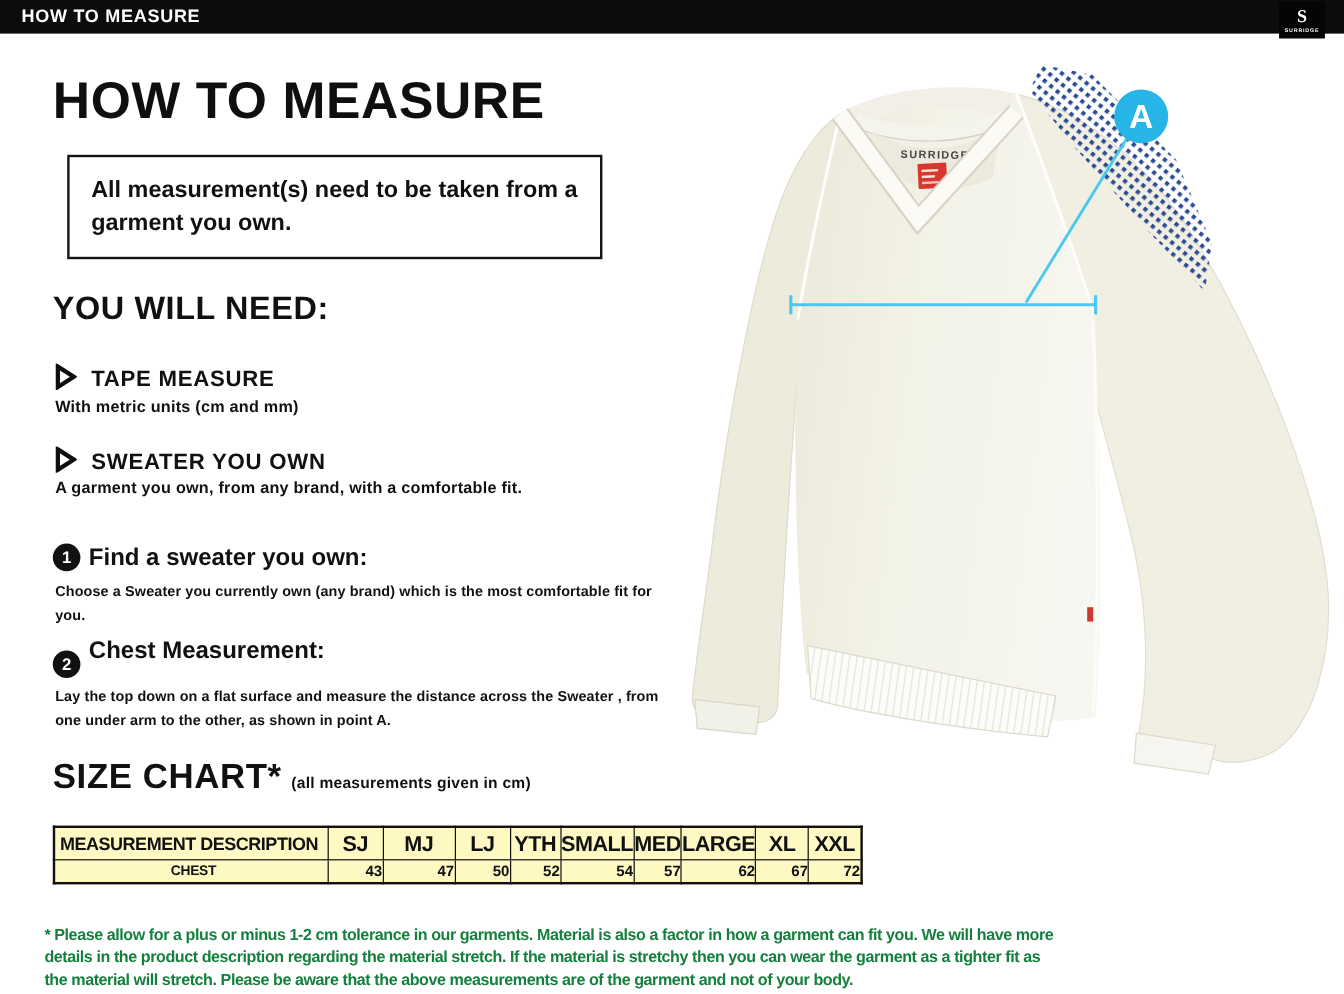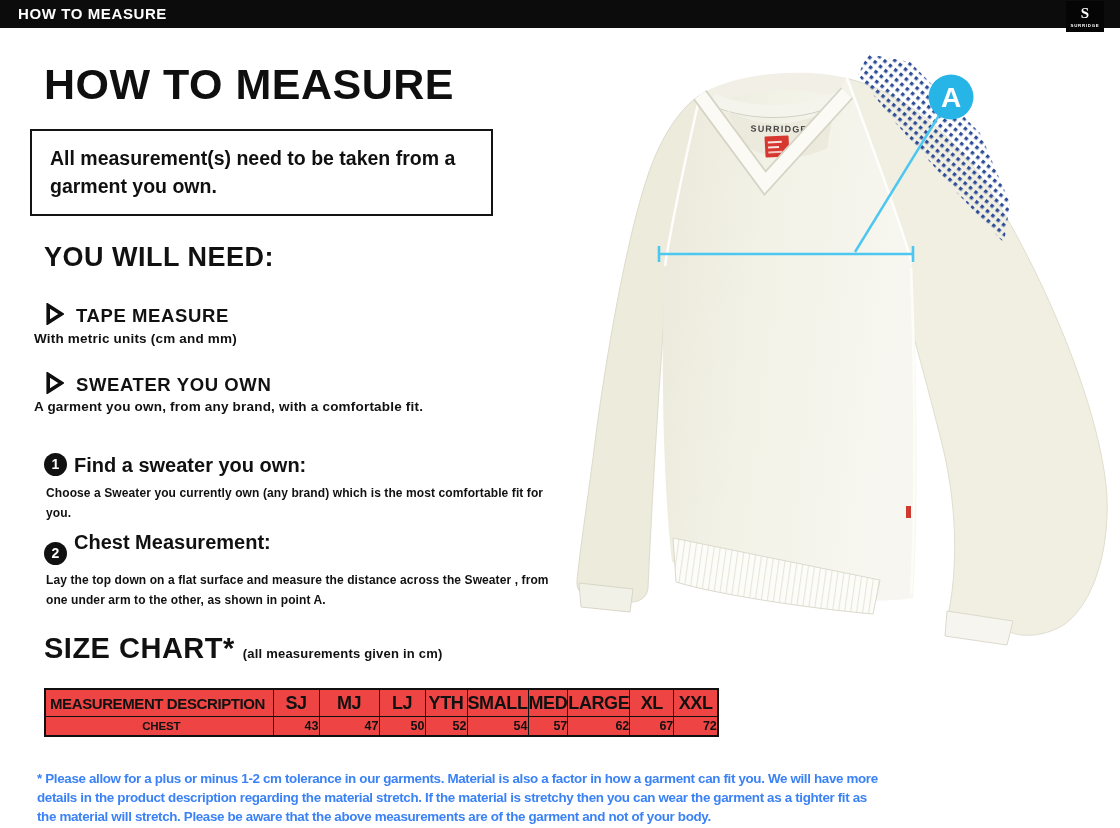--- a/index.html
+++ b/index.html
@@ -8,45 +8,45 @@
     background:#ffffff;font-family:"Liberation Sans", sans-serif;color:#111;
   }
   .abs{position:absolute;}
   
   .topbar{left:0;top:0;width:1120px;height:28px;background:#0c0c0c;}
   .topbar-title{left:18px;top:0;height:28px;line-height:28px;color:#fff;
     font-size:15px;font-weight:800;letter-spacing:.6px;}
   .logo-box{right:16px;top:1px;width:38px;height:31px;background:#050505;}
   
   .h1{left:44px;top:60px;font-size:43px;font-weight:900;letter-spacing:.5px;color:#0f0f0f;white-space:nowrap;}
-  .notice{left:30px;top:129px;width:424px;border:2.5px solid #141414;background:#fff;
-    padding:13px 17px 14px 18px;font-size:19.5px;line-height:28px;font-weight:800;color:#101010;}
+  .notice{left:56px;top:129px;width:424px;border:2.5px solid #141414;background:#fff;
+    padding:13px 0 14px 18px;font-size:19.5px;line-height:28px;font-weight:800;color:#101010;}
   .ywn{left:44px;top:242px;font-size:27px;font-weight:900;letter-spacing:.5px;text-align:center;}
   .need-icon{left:46px;width:18px;height:22px;}
   .need-label{left:76px;font-size:18.5px;font-weight:800;letter-spacing:.6px;white-space:nowrap;text-align:center;}
-  .need-desc{left:34px;font-size:13.5px;font-weight:700;letter-spacing:.2px;white-space:nowrap;}
+  .need-desc{left:46px;font-size:13.5px;font-weight:700;letter-spacing:.2px;white-space:nowrap;}
   .step-badge{left:44px;width:23px;height:23px;border-radius:50%;background:#111;color:#fff;
     text-align:center;line-height:23px;font-size:14px;font-weight:800;}
   .step-title{left:74px;font-size:20px;font-weight:800;white-space:nowrap;}
   .step-desc{left:46px;width:505px;font-size:12px;font-weight:700;line-height:20px;letter-spacing:.1px;}
   .sc-head{left:44px;top:632px;font-size:29px;font-weight:900;letter-spacing:.5px;white-space:nowrap;}
   .sc-sub{font-size:13px;font-weight:800;letter-spacing:.2px;margin-left:8px;}
   
-  .size-table{left:44px;top:688px;border-collapse:collapse;table-layout:fixed;background:#ef4444;}
+  .size-table{left:44px;top:688px;border-collapse:collapse;table-layout:fixed;background:#fef9c3;}
   .size-table td,.size-table th{border:1.6px solid #101010;padding:0;margin:0;overflow:hidden;white-space:nowrap;}
   .size-table{border:2.4px solid #101010;}
   .size-table .hrow th{height:26px;font-size:18px;font-weight:700;letter-spacing:-.4px;text-align:center;}
   .size-table .hrow th.desc{text-align:left;padding-left:4px;font-size:15px;}
   .size-table .mrow td{height:15px;font-size:10.5px;font-weight:700;letter-spacing:-.3px;}
   .size-table .mrow td.desc{padding-left:4px;}
   .size-table .vrow td{height:18px;font-size:12.5px;font-weight:700;text-align:right;}
   .size-table .vrow td.desc{text-align:center;padding-left:4px;font-size:11.5px;letter-spacing:-.2px;}
   
   .footnote{left:37px;top:769px;width:843px;font-size:13.4px;font-weight:700;
-    line-height:19px;letter-spacing:-.35px;color:#3b82f6;}
+    line-height:19px;letter-spacing:-.35px;color:#15803d;}
   
   .sweater{left:555px;top:38px;width:565px;height:625px;}
 </style>
 </head>
 <body>
 
 <div class="abs topbar">
   <div class="abs topbar-title">HOW TO MEASURE</div>
 </div>
 <svg class="abs logo-box" viewBox="0 0 38 31">

